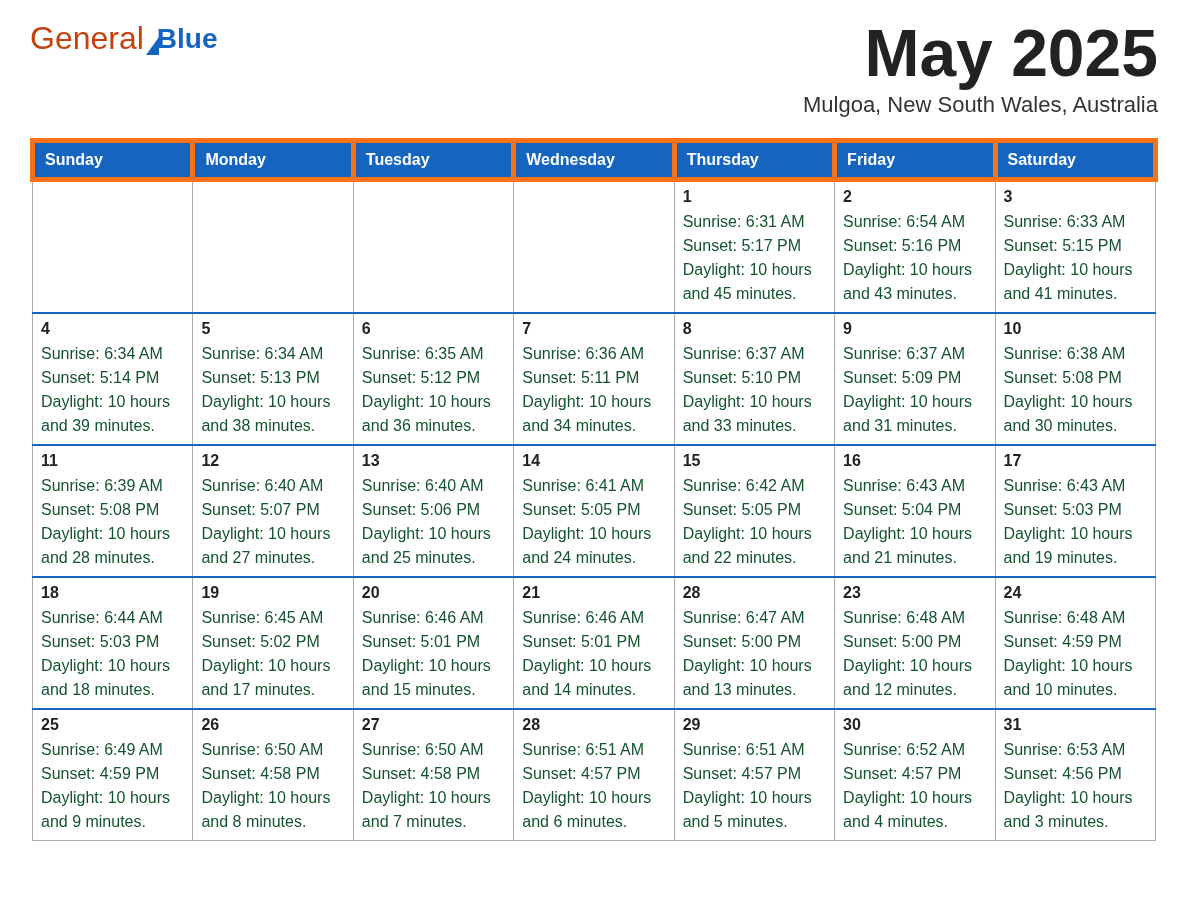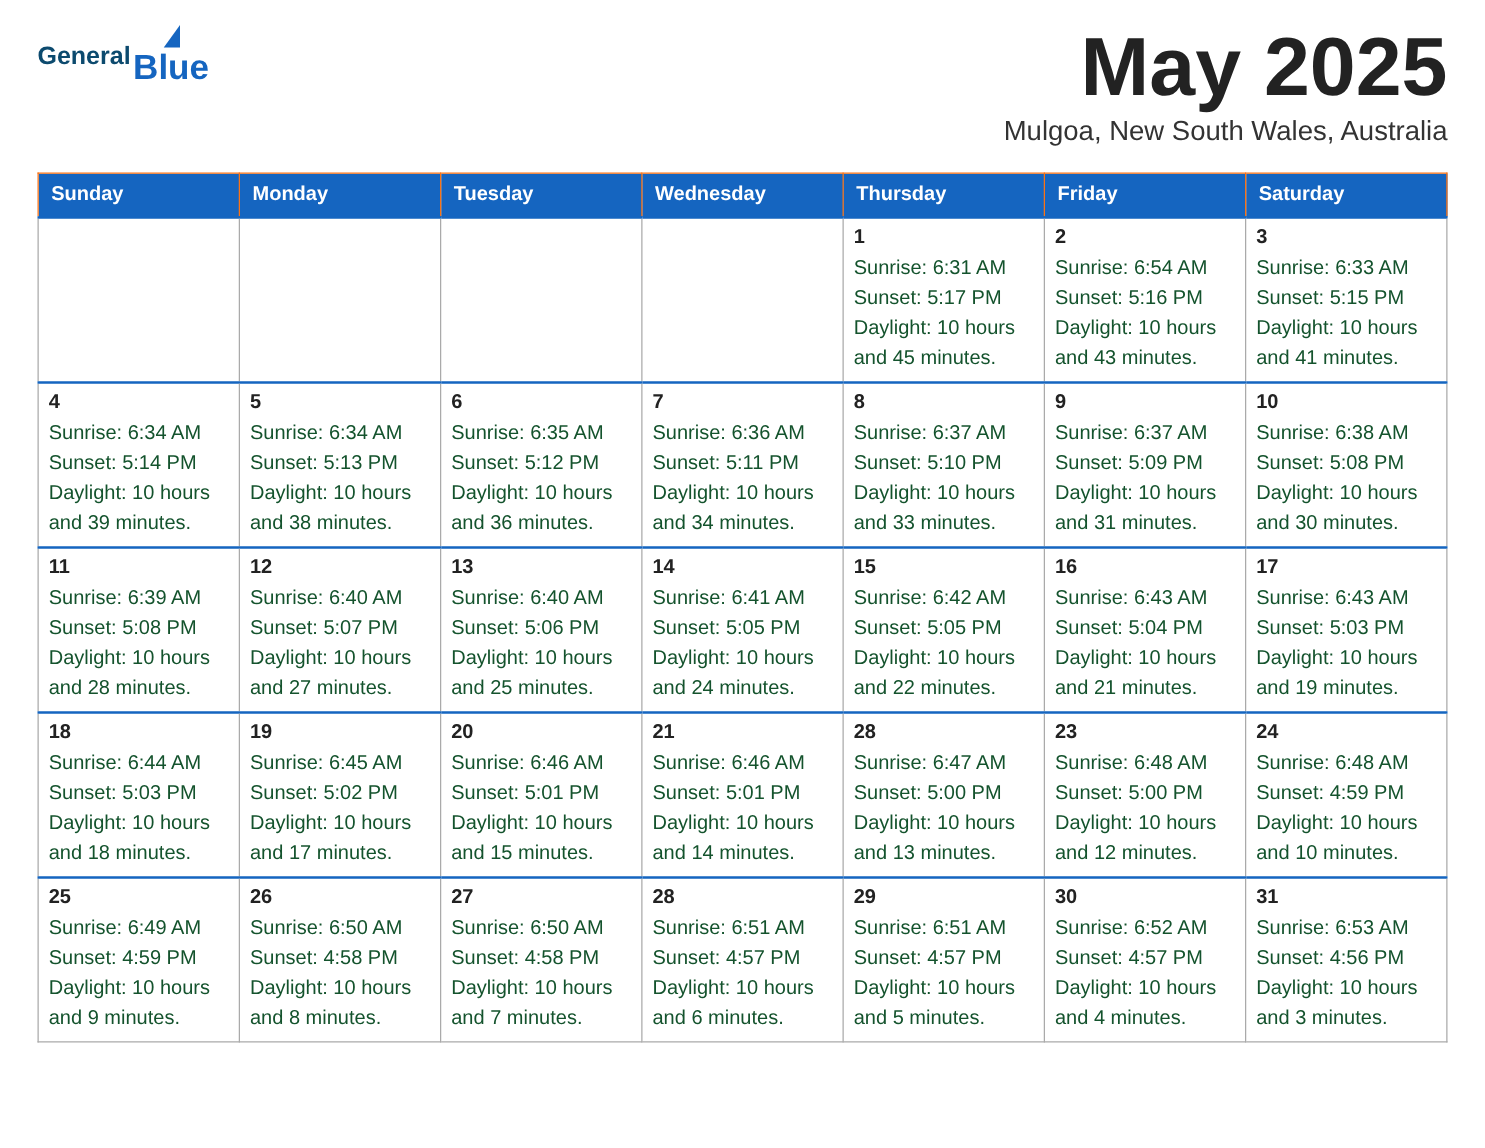--- a/index.html
+++ b/index.html
@@ -16,23 +16,23 @@
       justify-content: space-between;
       align-items: flex-start;
       margin-bottom: 20px;
     }
     .logo {
       display: flex;
       align-items: center;
       gap: 4px;
     }
     .logo-text-general {
-      font-size: 20px;
-      font-weight: bold;
-      color: #0c4a6e;
+      font-size: 32px;
+      font-weight: normal;
+      color: #c2410c;
     }
     .logo-text-blue {
       font-size: 28px;
       font-weight: bold;
       color: #1565C0;
     }
     .header-right {
       text-align: right;
     }
     .month-title {
@@ -51,21 +51,21 @@
       width: 100%;
       border-collapse: collapse;
     }
     .calendar th {
       background-color: #1565C0;
       color: #fff;
       font-size: 16px;
       font-weight: bold;
       padding: 8px 10px;
       text-align: left;
-      border: 1px solid #f97316;
+      border: 5px solid #f97316;
     }
     .calendar td {
       border: 1px solid #aaa;
       vertical-align: top;
       padding: 6px 8px;
       width: calc(100% / 7);
       height: 120px;
       background: #fff;
     }
     .calendar td.empty {
@@ -87,21 +87,21 @@
       border-top: 2px solid #1565C0;
     }
   </style>
 </head>
 <body>
 
 <div class="header">
   <div class="logo">
     <div style="display:flex; align-items:center;">
       <span class="logo-text-general">General</span>
-      <span style="display:flex; flex-direction:column; align-items:center; margin-left:2px;">
+      <span style="display:flex; flex-direction:row; align-items:flex-end; margin-left:2px;">
         <span style="display:flex; align-items:center;">
           <span style="width:0;height:0;border-left:13px solid transparent;border-bottom:18px solid #1565C0; display:inline-block; margin-right:-2px;"></span>
         </span>
         <span class="logo-text-blue">Blue</span>
       </span>
     </div>
   </div>
   <div class="header-right">
     <div class="month-title">May 2025</div>
     <div class="location">Mulgoa, New South Wales, Australia</div>

